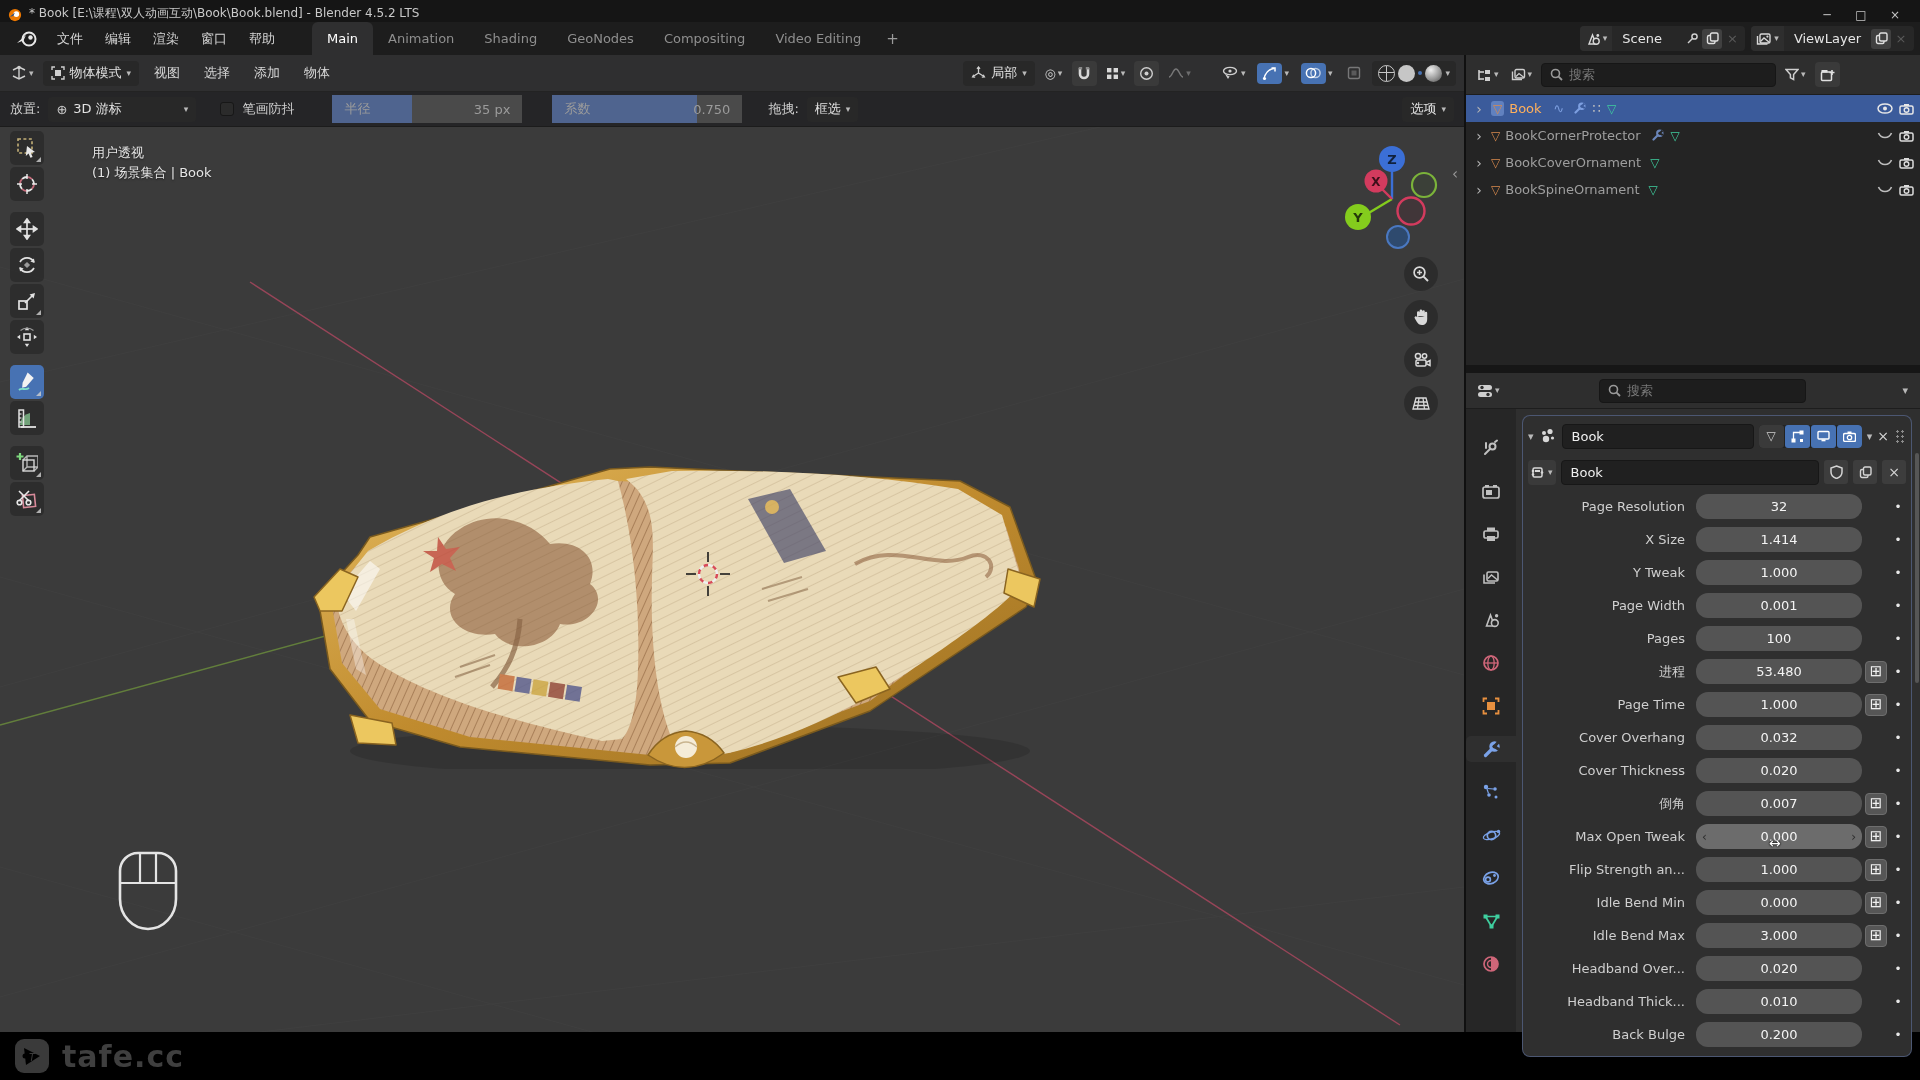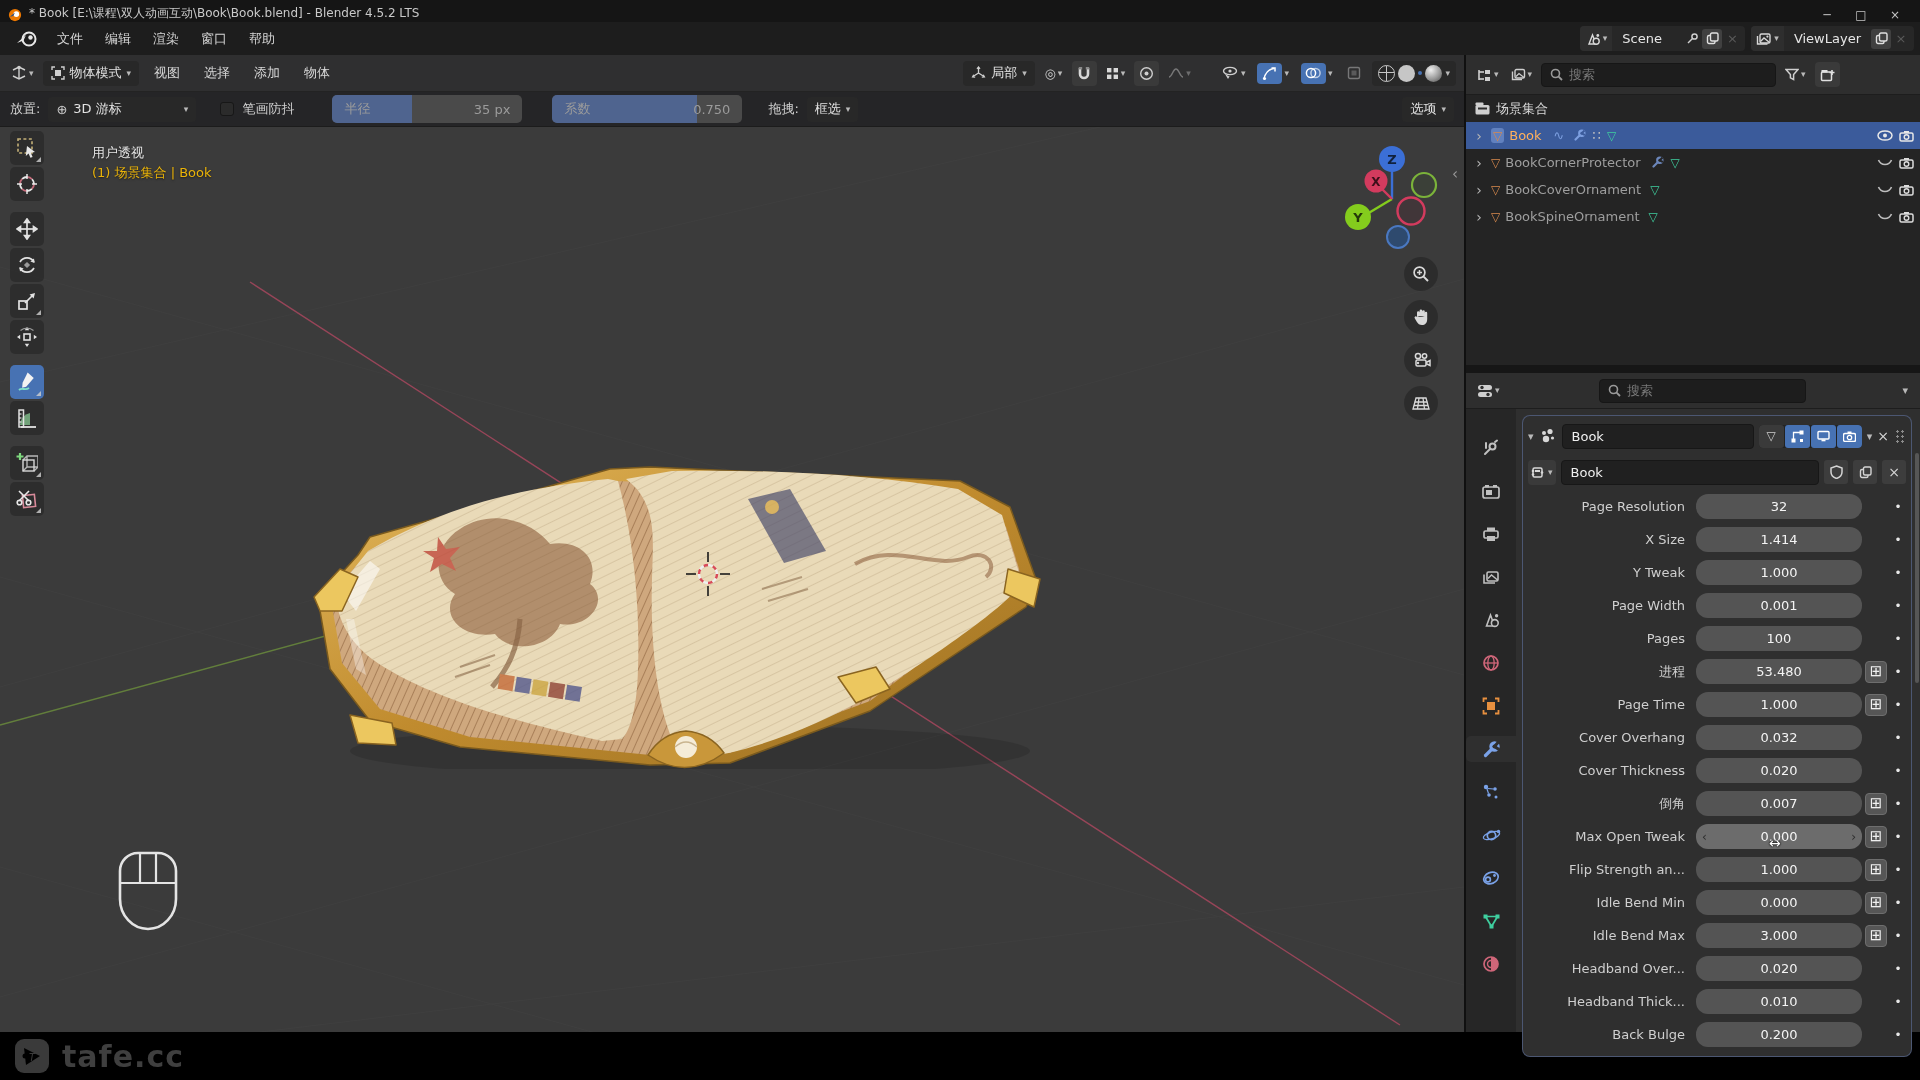--- a/index.html
+++ b/index.html
@@ -51,31 +51,31 @@
       linear-gradient(#c6c6c6,#c6c6c6) 0 50%/100% 1.2px no-repeat}
   .ball.solid{background:#c6c6c6}
   .ballwrap.on{background:#4772b3;border-radius:4px;padding:2px}
   .ball.mat{background:radial-gradient(circle at 35% 30%,#fff,#b9c6de 55%,#7f8aa0)}
   .ball.rend{background:radial-gradient(circle at 35% 30%,#efefef,#9a9a9a 55%,#4a4a4a)}
 
   
   .vp-tools{height:35px;background:#252527;border-bottom:1px solid #1c1c1c;display:flex;align-items:center;padding:0 10px;gap:8px;color:#cfcfcf}
   .lbl{color:#cfcfcf}
   .checkbox{width:14px;height:14px;border:1px solid #171717;background:#2b2b2b;border-radius:3px}
-  .slider{position:relative;width:190px;height:28px;background:#4a4a4a;border-radius:5px;overflow:hidden;display:flex;align-items:center;justify-content:space-between;padding:0 12px;color:#9b9b9b}
+  .slider{position:relative;width:190px;height:28px;background:#4a4a4a;border-radius:0;overflow:hidden;display:flex;align-items:center;justify-content:space-between;padding:0 12px;color:#9b9b9b}
   .slider .fill{position:absolute;left:0;top:0;bottom:0;background:#50699b;opacity:.85}
   .slider span{position:relative;z-index:1}
   .slider.r .fill{width:42%}
   .slider.f .fill{width:76%}
   .grow{flex:1}
 
   
   .vp-canvas{position:relative;flex:1;background:#3b3b3b;overflow:hidden}
   .overlay-text{position:absolute;left:92px;top:16px;line-height:20px;color:#e6e6e6;text-shadow:0 1px 2px rgba(0,0,0,.55);font-size:13px}
-  .overlay-text .l2{color:#eab308}
+  .overlay-text .l2{color:#e5e5e5}
 
   
   .toolcol{position:absolute;left:10px;top:4px;display:flex;flex-direction:column;gap:2px}
   .toolcol .gap{height:7px}
   .tool{position:relative;width:34px;height:34px;background:rgba(44,44,44,.92);border-radius:5px;display:flex;align-items:center;justify-content:center}
   .tool.active{background:#4772b3}
   .tool.sub::after{content:"";position:absolute;right:3px;bottom:3px;border-left:5px solid transparent;border-bottom:5px solid #cfcfcf;opacity:.8}
 
   
   .gizmo{position:absolute;right:20px;top:10px}
@@ -167,20 +167,29 @@
           <circle cx="13" cy="8" r="6.5" fill="none" stroke="#e8e8e8" stroke-width="2"></circle>
           <circle cx="14.5" cy="6.5" r="2.2" fill="#e8e8e8"></circle>
           <path d="M1 12 L10 4 L7.5 9.5 Z" fill="#e8e8e8"></path>
         </svg>
     </span>
     <span class="menu-item">文件</span>
     <span class="menu-item">编辑</span>
     <span class="menu-item">渲染</span>
     <span class="menu-item">窗口</span>
     <span class="menu-item">帮助</span>
+    <span class="tabs">
+      <span class="tab active">Main</span>
+      <span class="tab">Animation</span>
+      <span class="tab">Shading</span>
+      <span class="tab">GeoNodes</span>
+      <span class="tab">Compositing</span>
+      <span class="tab">Video Editing</span>
+      <span class="tab add">+</span>
+    </span>
     <span class="grow"></span>
     <span class="idblock">
       <span class="iconsec">
         <svg width="16" height="14" viewBox="0 0 16 14">
             <path d="M4 12 L7.5 3 L11 12 Z" fill="none" stroke="#d8d8d8" stroke-width="1.4"></path>
             <circle cx="11.2" cy="9.3" r="3" fill="#2e2e2e" stroke="#d8d8d8" stroke-width="1.4"></circle>
             <circle cx="12.8" cy="3.5" r="1.4" fill="#d8d8d8"></circle>
           </svg>
         <span class="chev">▾</span>
       </span>
@@ -684,28 +693,20 @@
           </span>
           <span class="icobtn raised">
             <svg width="15" height="14" viewBox="0 0 15 14">
                 <rect x="1.5" y="4" width="10" height="8.5" rx="1" fill="none" stroke="#e0e0e0" stroke-width="1.5"></rect>
                 <rect x="1.5" y="2" width="6" height="2.5" fill="#e0e0e0"></rect>
                 <path d="M12 2 v5 M9.5 4.5 h5" stroke="#e0e0e0" stroke-width="1.6"></path>
               </svg>
           </span>
         </div>
 
-        <div class="ol-row">
-          <svg width="17" height="15" viewBox="0 0 17 15" style="margin-left:2px">
-              <rect x="1.5" y="4" width="14" height="9.5" rx="1.5" fill="#cfcfcf"></rect>
-              <rect x="1.5" y="1.5" width="8" height="3" rx="1" fill="#cfcfcf"></rect>
-              <rect x="4" y="6.5" width="9" height="2" fill="#2e2e2e"></rect>
-            </svg>
-          <span class="name" style="color:#d7d7d7">场景集合</span>
-        </div>
 
         <div class="ol-row sel">
           <span class="exp">›</span>
           <span class="databg"><span class="tri orange">▽</span></span>
           <span class="name">Book</span>
           <span class="ico14">
               <span class="fcurve">∿</span>
             </span>
           <span class="ico14">
             <svg width="13" height="13" viewBox="0 0 13 13">

